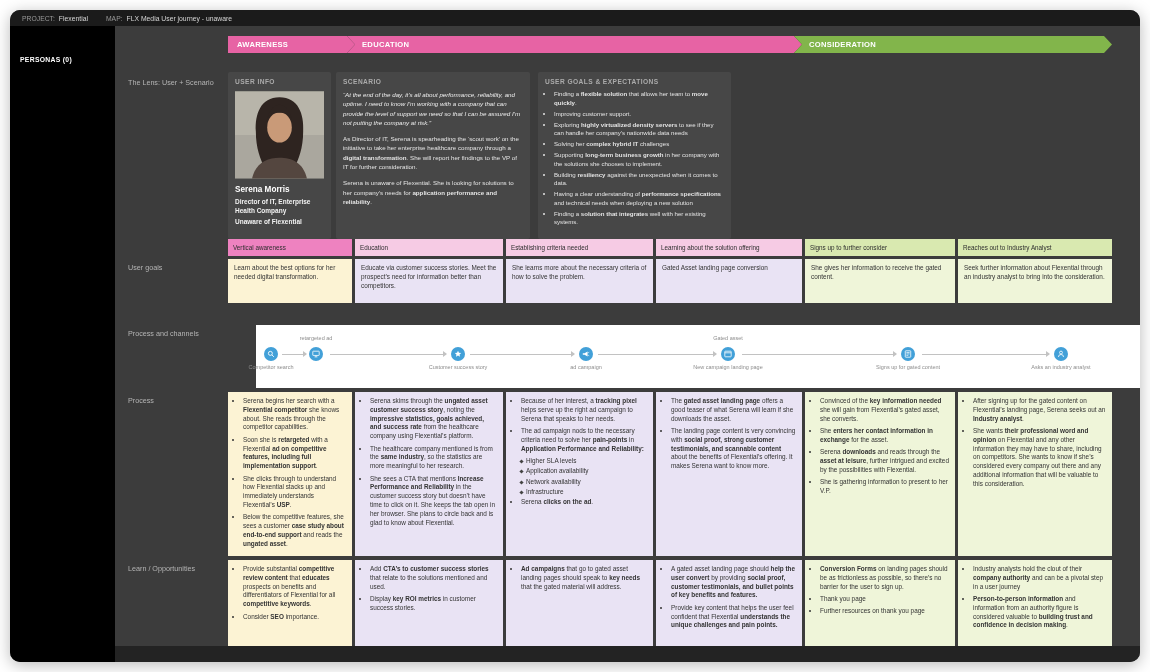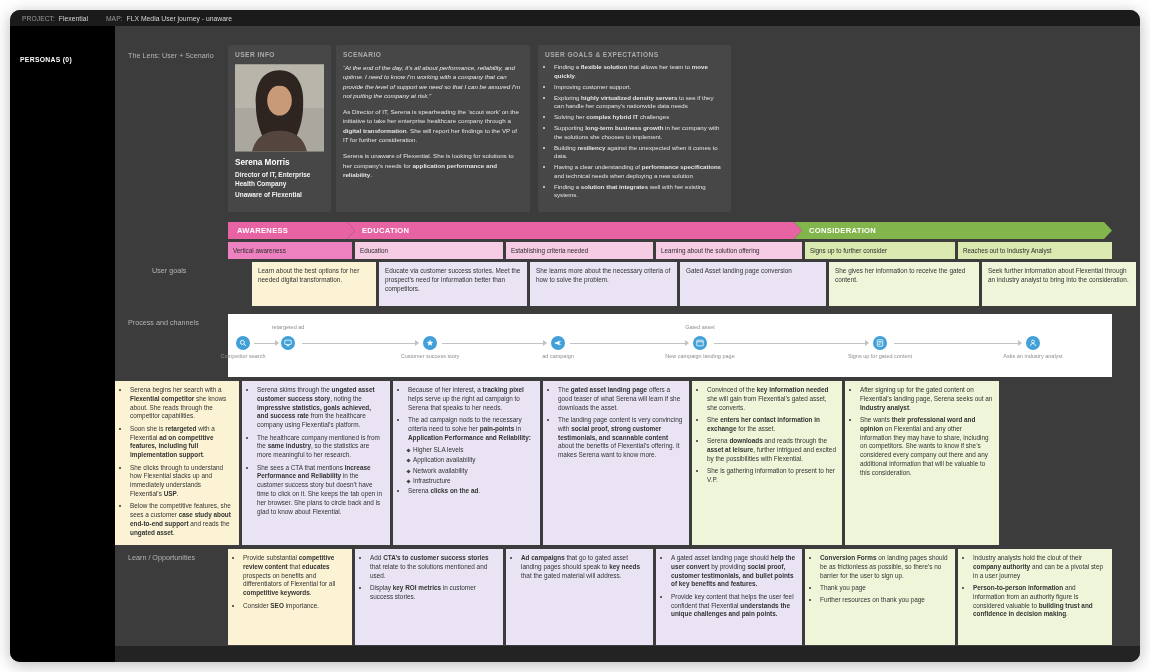--- a/index.html
+++ b/index.html
@@ -60,32 +60,32 @@
   .substages-row{margin-bottom:3px;}
   .substage{height:17px;font-size:6.3px;color:#2e2e2e;padding:2px 5px;display:flex;align-items:center;line-height:1.15;}
   .sub-pink1{background:var(--subpink1);}
   .sub-pink{background:var(--subpink);}
   .sub-green{background:var(--subgreen);}
 
   .cell{padding:5px 6px;font-size:6.4px;color:#333;line-height:1.38;overflow:hidden;}
   .cream{background:var(--cream);}
   .lav{background:var(--lav);}
   .lgreen{background:var(--lgreen);}
-  .goals-row{margin-bottom:8px;padding-left:24px;}
+  .goals-row{margin-bottom:22px;}
   .goals-row .cell{height:44px;}
   .process-row{margin-bottom:4px;}
   .process-row .cell{height:164px;}
   .ideas-row .cell{height:96px;}
   .cell ul{margin:0;padding-left:9px;list-style:disc;}
   .cell li{margin-bottom:3.5px;}
   .cell li.sub{list-style:none;position:relative;margin:0 0 1.5px 5px;}
   .cell li.sub::before{content:"";position:absolute;left:-6px;top:3px;width:3px;height:3px;background:#444;transform:rotate(45deg);}
 
   
-  .channels-row{margin-bottom:4px;}
+  .channels-row{margin-bottom:4px;justify-content:space-between;}
   .channel-strip{position:relative;width:884px;height:63px;background:#fff;}
   .ch-node{position:absolute;top:22px;width:0;}
   .ch-circle{position:absolute;left:-7px;top:0;width:14px;height:14px;border-radius:50%;background:var(--blue);
     display:flex;align-items:center;justify-content:center;}
   .ch-circle svg{width:8px;height:8px;display:block;}
   .ch-label{position:absolute;width:74px;left:-37px;text-align:center;font-size:5.5px;color:#8d8d8d;line-height:1.25;}
   .ch-label.below{top:17px;}
   .ch-label.above{top:-12px;}
   .ch-arrow{position:absolute;top:28.5px;height:1px;background:var(--arrow);}
   .ch-arrow::after{content:"";position:absolute;right:-1px;top:-3px;border-left:4px solid var(--arrow);
@@ -105,20 +105,29 @@
     <span>FLX Media User journey - unaware</span>
   </div>
 
   <div class="main">
     <aside class="personas">
       <span>PERSONAS (0)</span>
     </aside>
 
     <div class="right">
       <div class="canvas">
+
+        <section class="rowsect stages-row">
+          <div class="rowlabel"></div>
+          <div class="stages">
+            <div class="stage pink tip st-awareness">AWARENESS</div>
+            <div class="stage pink notch st-education">EDUCATION</div>
+            <div class="stage green notch st-consideration">CONSIDERATION</div>
+          </div>
+        </section>
 
         <section class="rowsect lens-row">
           <div class="rowlabel" style="padding-top:6px">The Lens: User + Scenario</div>
           <div class="panels">
             <div class="panel user-info">
               <h3>USER INFO</h3>
               <svg class="photo" viewBox="0 0 94 92">
                 <rect width="94" height="92" fill="#aaa79e"></rect>
                 <rect width="94" height="46" fill="#b8b5aa"></rect>
                 <path d="M47 6 C27 6 21 24 22 42 C22 60 27 72 31 80 L63 80 C67 72 72 60 72 42 C73 24 67 6 47 6 Z" fill="#2e2420"></path>
@@ -147,29 +156,20 @@
                   <li>Solving her <b>complex hybrid IT</b> challenges</li>
                   <li>Supporting <b>long-term business growth</b> in her company with the solutions she chooses to implement.</li>
                   <li>Building <b>resiliency</b> against the unexpected when it comes to data.</li>
                   <li>Having a clear understanding of <b>performance specifications</b> and technical needs when deploying a new solution</li>
                   <li>Finding a <b>solution that integrates</b> well with her existing systems.</li>
                 </ul>
             </div>
           </div>
         </section>
 
-        <section class="rowsect stages-row">
-          <div class="rowlabel"></div>
-          <div class="stages">
-            <div class="stage pink tip st-awareness">AWARENESS</div>
-            <div class="stage pink notch st-education">EDUCATION</div>
-            <div class="stage green notch st-consideration">CONSIDERATION</div>
-          </div>
-        </section>
-
         <section class="rowsect substages-row">
           <div class="rowlabel"></div>
           <div class="cells">
             <div class="substage sub-pink1">Vertical awareness</div>
             <div class="substage sub-pink">Education</div>
             <div class="substage sub-pink">Establishing criteria needed</div>
             <div class="substage sub-pink">Learning about the solution offering</div>
             <div class="substage sub-green">Signs up to further consider</div>
             <div class="substage sub-green">Reaches out to Industry Analyst</div>
           </div>
@@ -269,20 +269,21 @@
                     <path d="M1.8 8.8 a3.2 3.2 0 0 1 6.4 0" fill="none" stroke="#fff" stroke-width="1"></path>
                   </svg>
               </span>
               <span class="ch-label below">Asks an industry analyst</span>
             </div>
 
           </div>
         </section>
 
         <section class="rowsect process-row">
+          <div class="rowlabel">Process</div>
           <div class="cells">
             <div class="cell cream">
               <ul>
                   <li>Serena begins her search with a <b>Flexential competitor</b> she knows about. She reads through the competitor capabilities.</li>
                   <li>Soon she is <b>retargeted</b> with a Flexential <b>ad on competitive features, including full implementation support</b>.</li>
                   <li>She clicks through to understand how Flexential stacks up and immediately understands Flexential’s <b>USP</b>.</li>
                   <li>Below the competitive features, she sees a customer <b>case study about end-to-end support</b> and reads the <b>ungated asset</b>.</li>
                 </ul>
             </div>
             <div class="cell lav">

